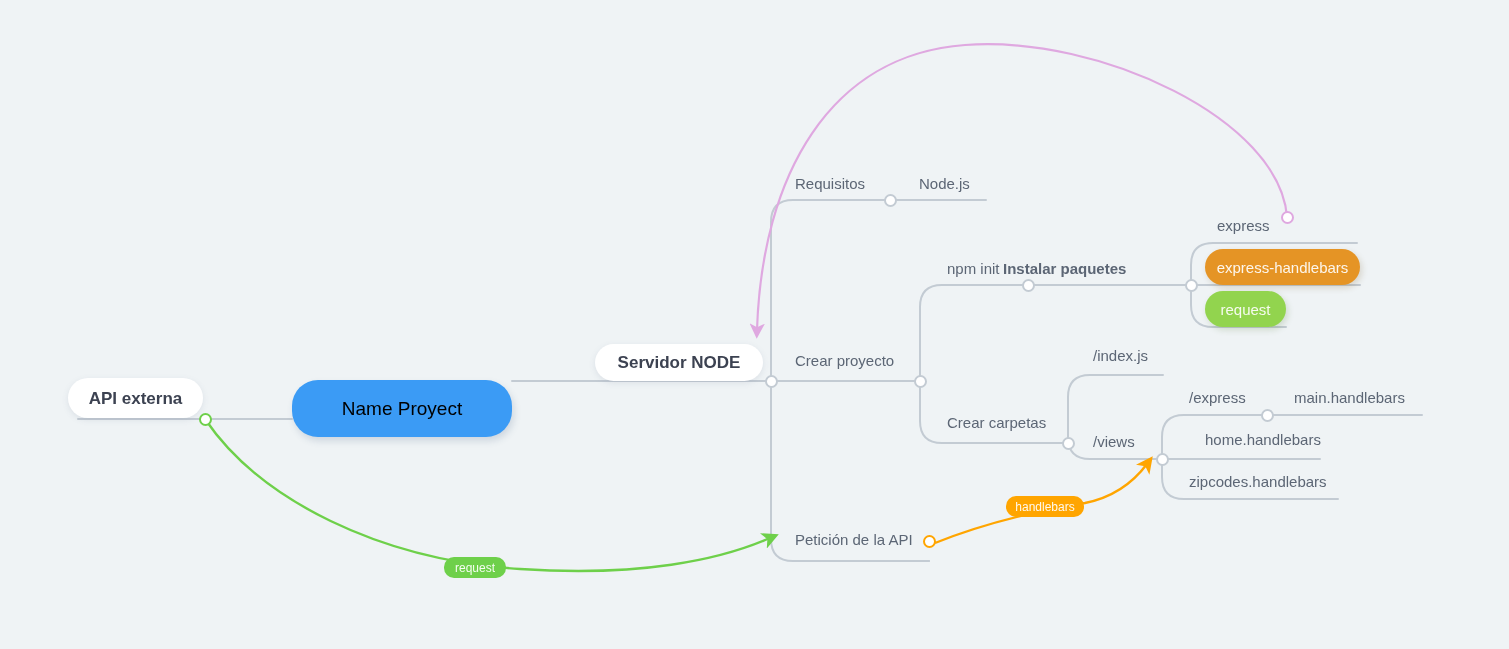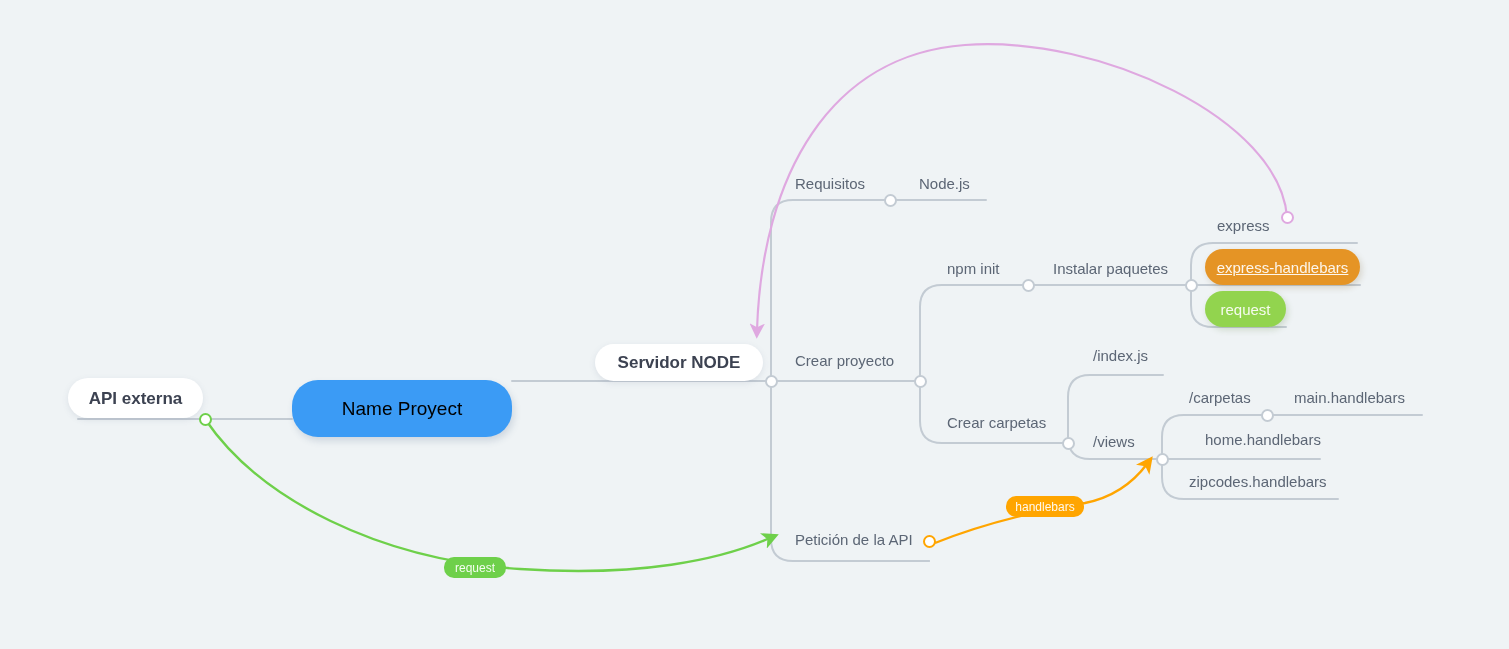--- a/index.html
+++ b/index.html
@@ -59,21 +59,20 @@
     padding: 0 22px;
     box-shadow: 0 2px 6px rgba(90,110,140,0.13);
   }
   .pill-orange {
     background: #e59425;
     color: #fdf6ec;
     font-size: 15px;
     border-radius: 18px;
     padding: 0 20px;
     box-shadow: 2px 3px 6px rgba(120,90,40,0.20);
-    text-decoration: underline;
   }
   .pill-green {
     background: #92d44e;
     color: #f6fbef;
     font-size: 15px;
     border-radius: 18px;
     padding: 0 20px;
     box-shadow: 2px 3px 6px rgba(80,120,50,0.20);
   }
   .tag-green {
@@ -215,31 +214,31 @@
   </div>
 
   <div class="node-label" style="left:795px; top:176px;text-align:right;">Requisitos</div>
 
   <div class="node-label" style="left:919px; top:176px;">Node.js</div>
 
   <div class="node-label" style="left:795px; top:353px;text-align:center;">Crear proyecto</div>
 
   <div class="node-label" style="left:947px; top:261px;">npm init</div>
 
-  <div class="node-label" style="left:1053px; top:261px;">Instalar paquetes</div>
+  <div class="node-label" style="left:1003px; top:261px;font-weight:bold;">Instalar paquetes</div>
 
   <div class="node-label" style="left:1217px; top:218px;">express</div>
 
   <div class="node-label" style="left:947px; top:415px;">Crear carpetas</div>
 
   <div class="node-label" style="left:1093px; top:348px;">/index.js</div>
 
   <div class="node-label" style="left:1093px; top:434px;">/views</div>
 
-  <div class="node-label" style="left:1189px; top:390px;">/carpetas</div>
+  <div class="node-label" style="left:1189px; top:390px;">/express</div>
 
   <div class="node-label" style="left:1294px; top:390px;">main.handlebars</div>
 
   <div class="node-label" style="left:1189px; top:432px;margin-left:16px;">home.handlebars</div>
 
   <div class="node-label" style="left:1189px; top:474px;">zipcodes.handlebars</div>
 
   <div class="node-label" style="left:795px; top:532px;">Petición de la API</div>
 
 </div>

